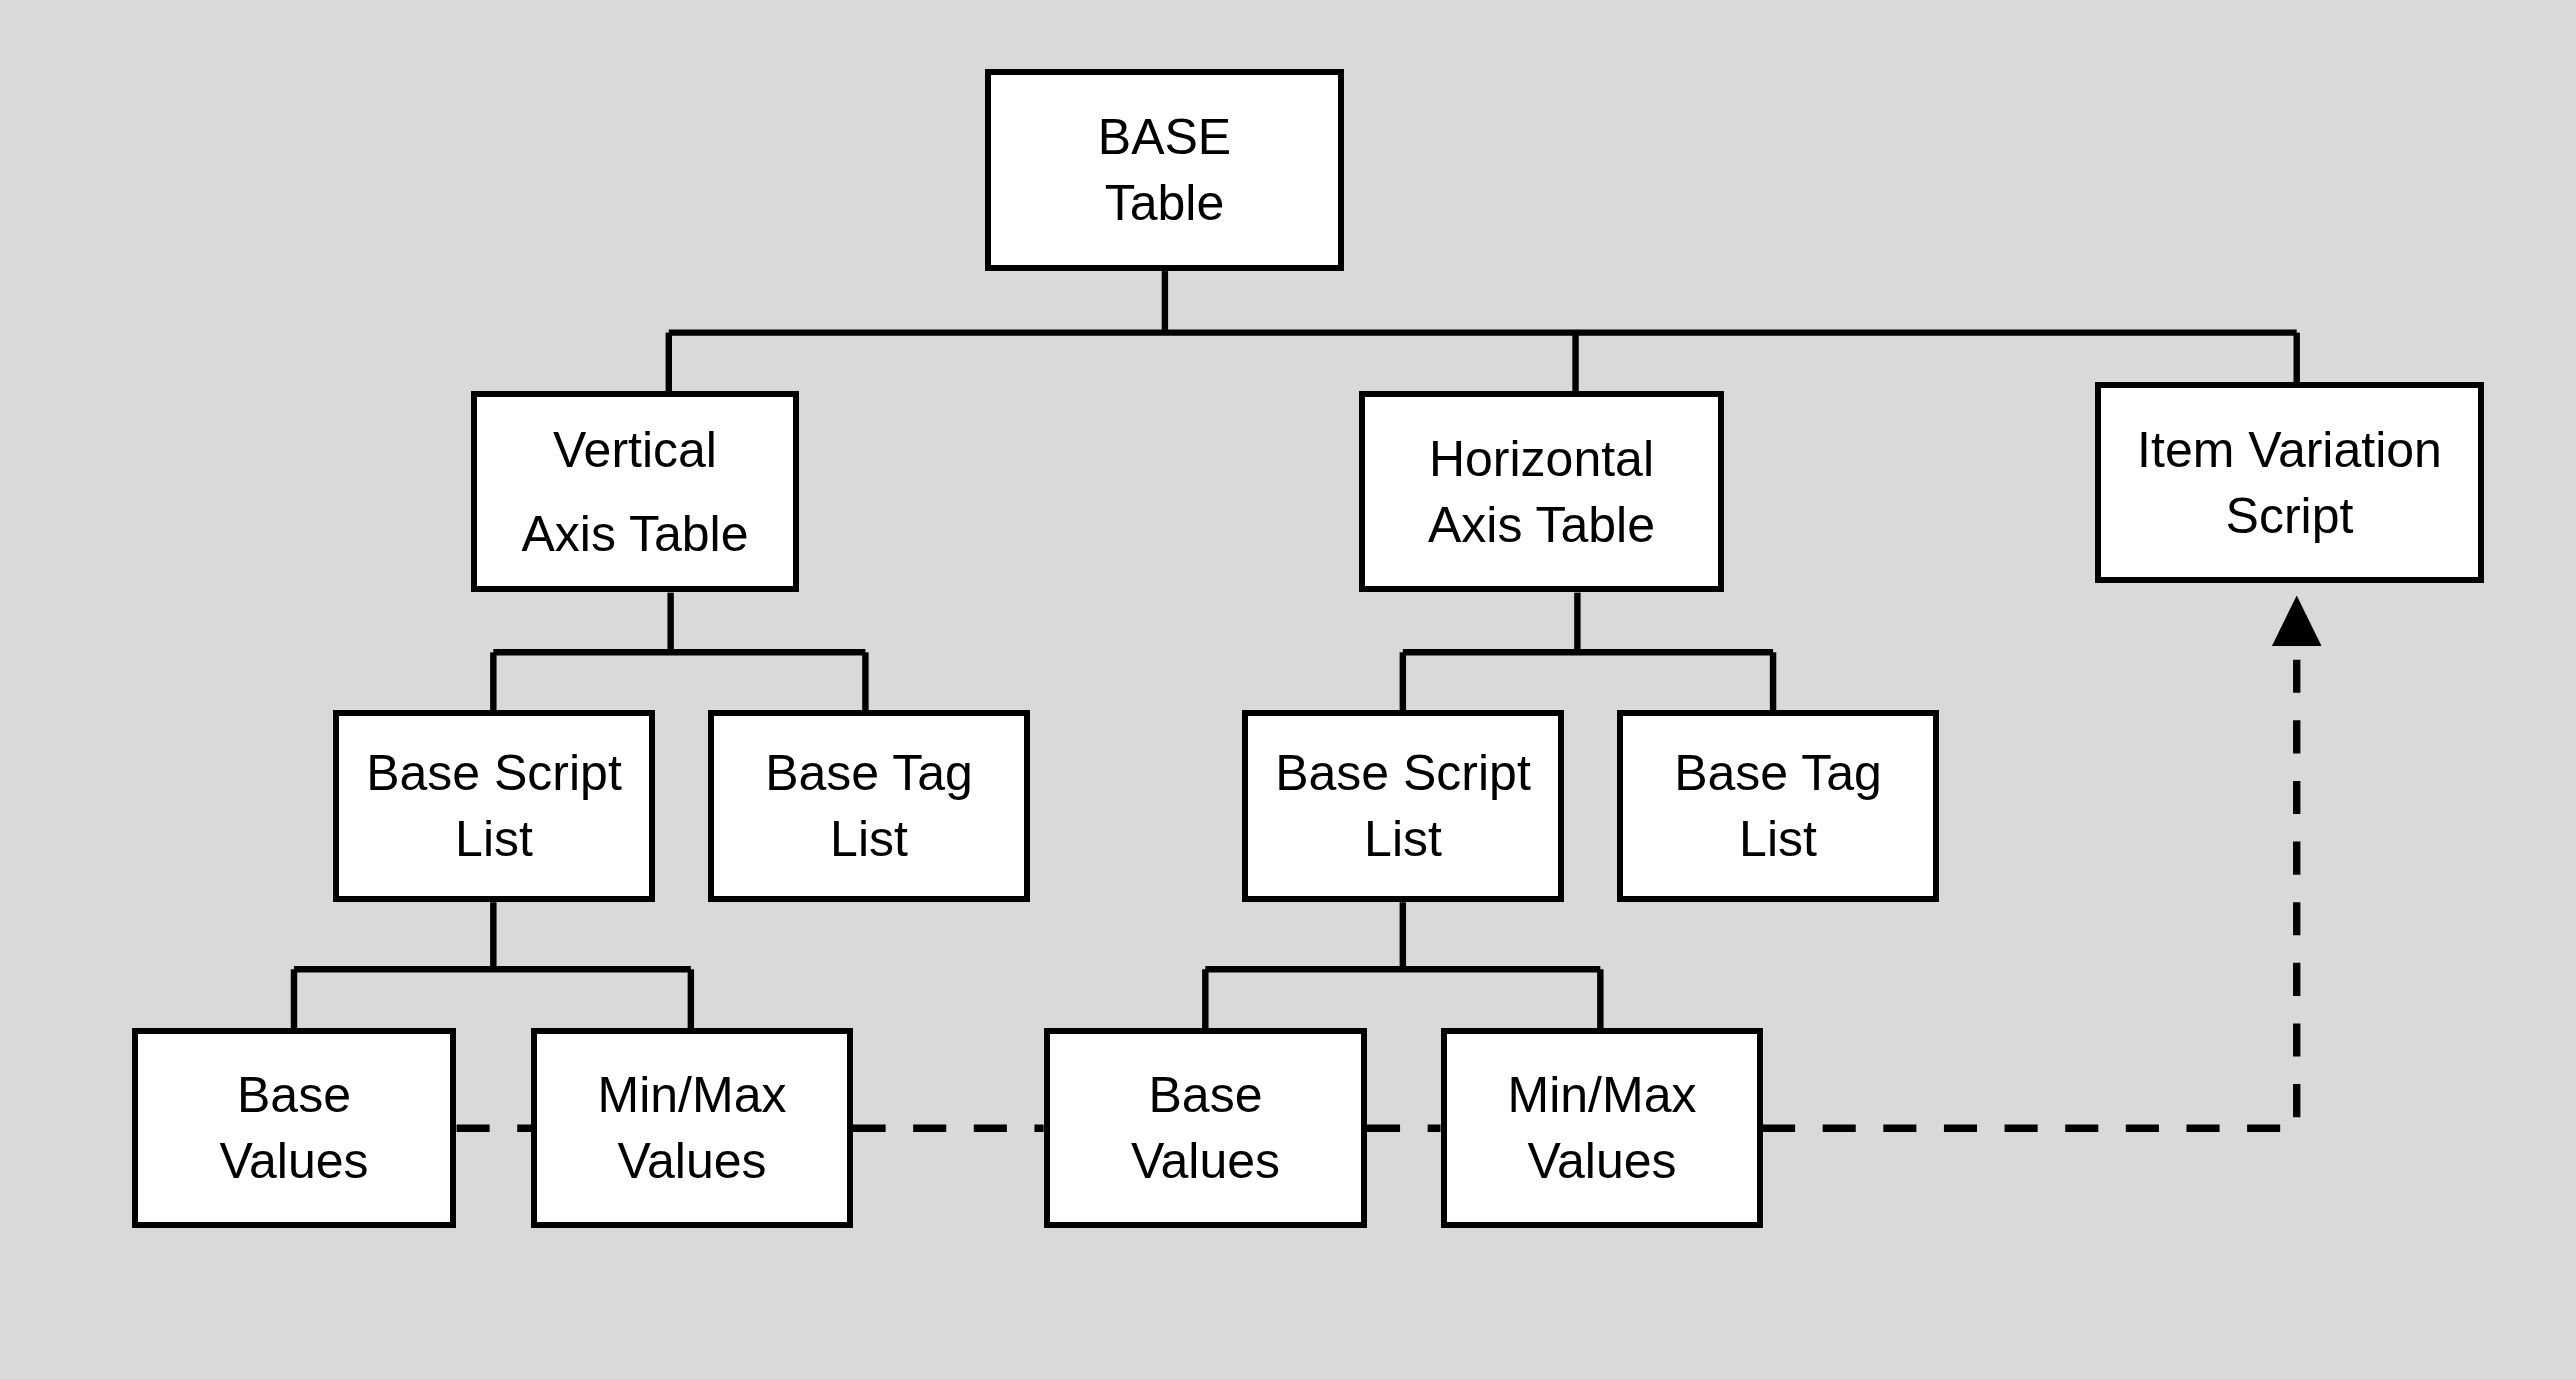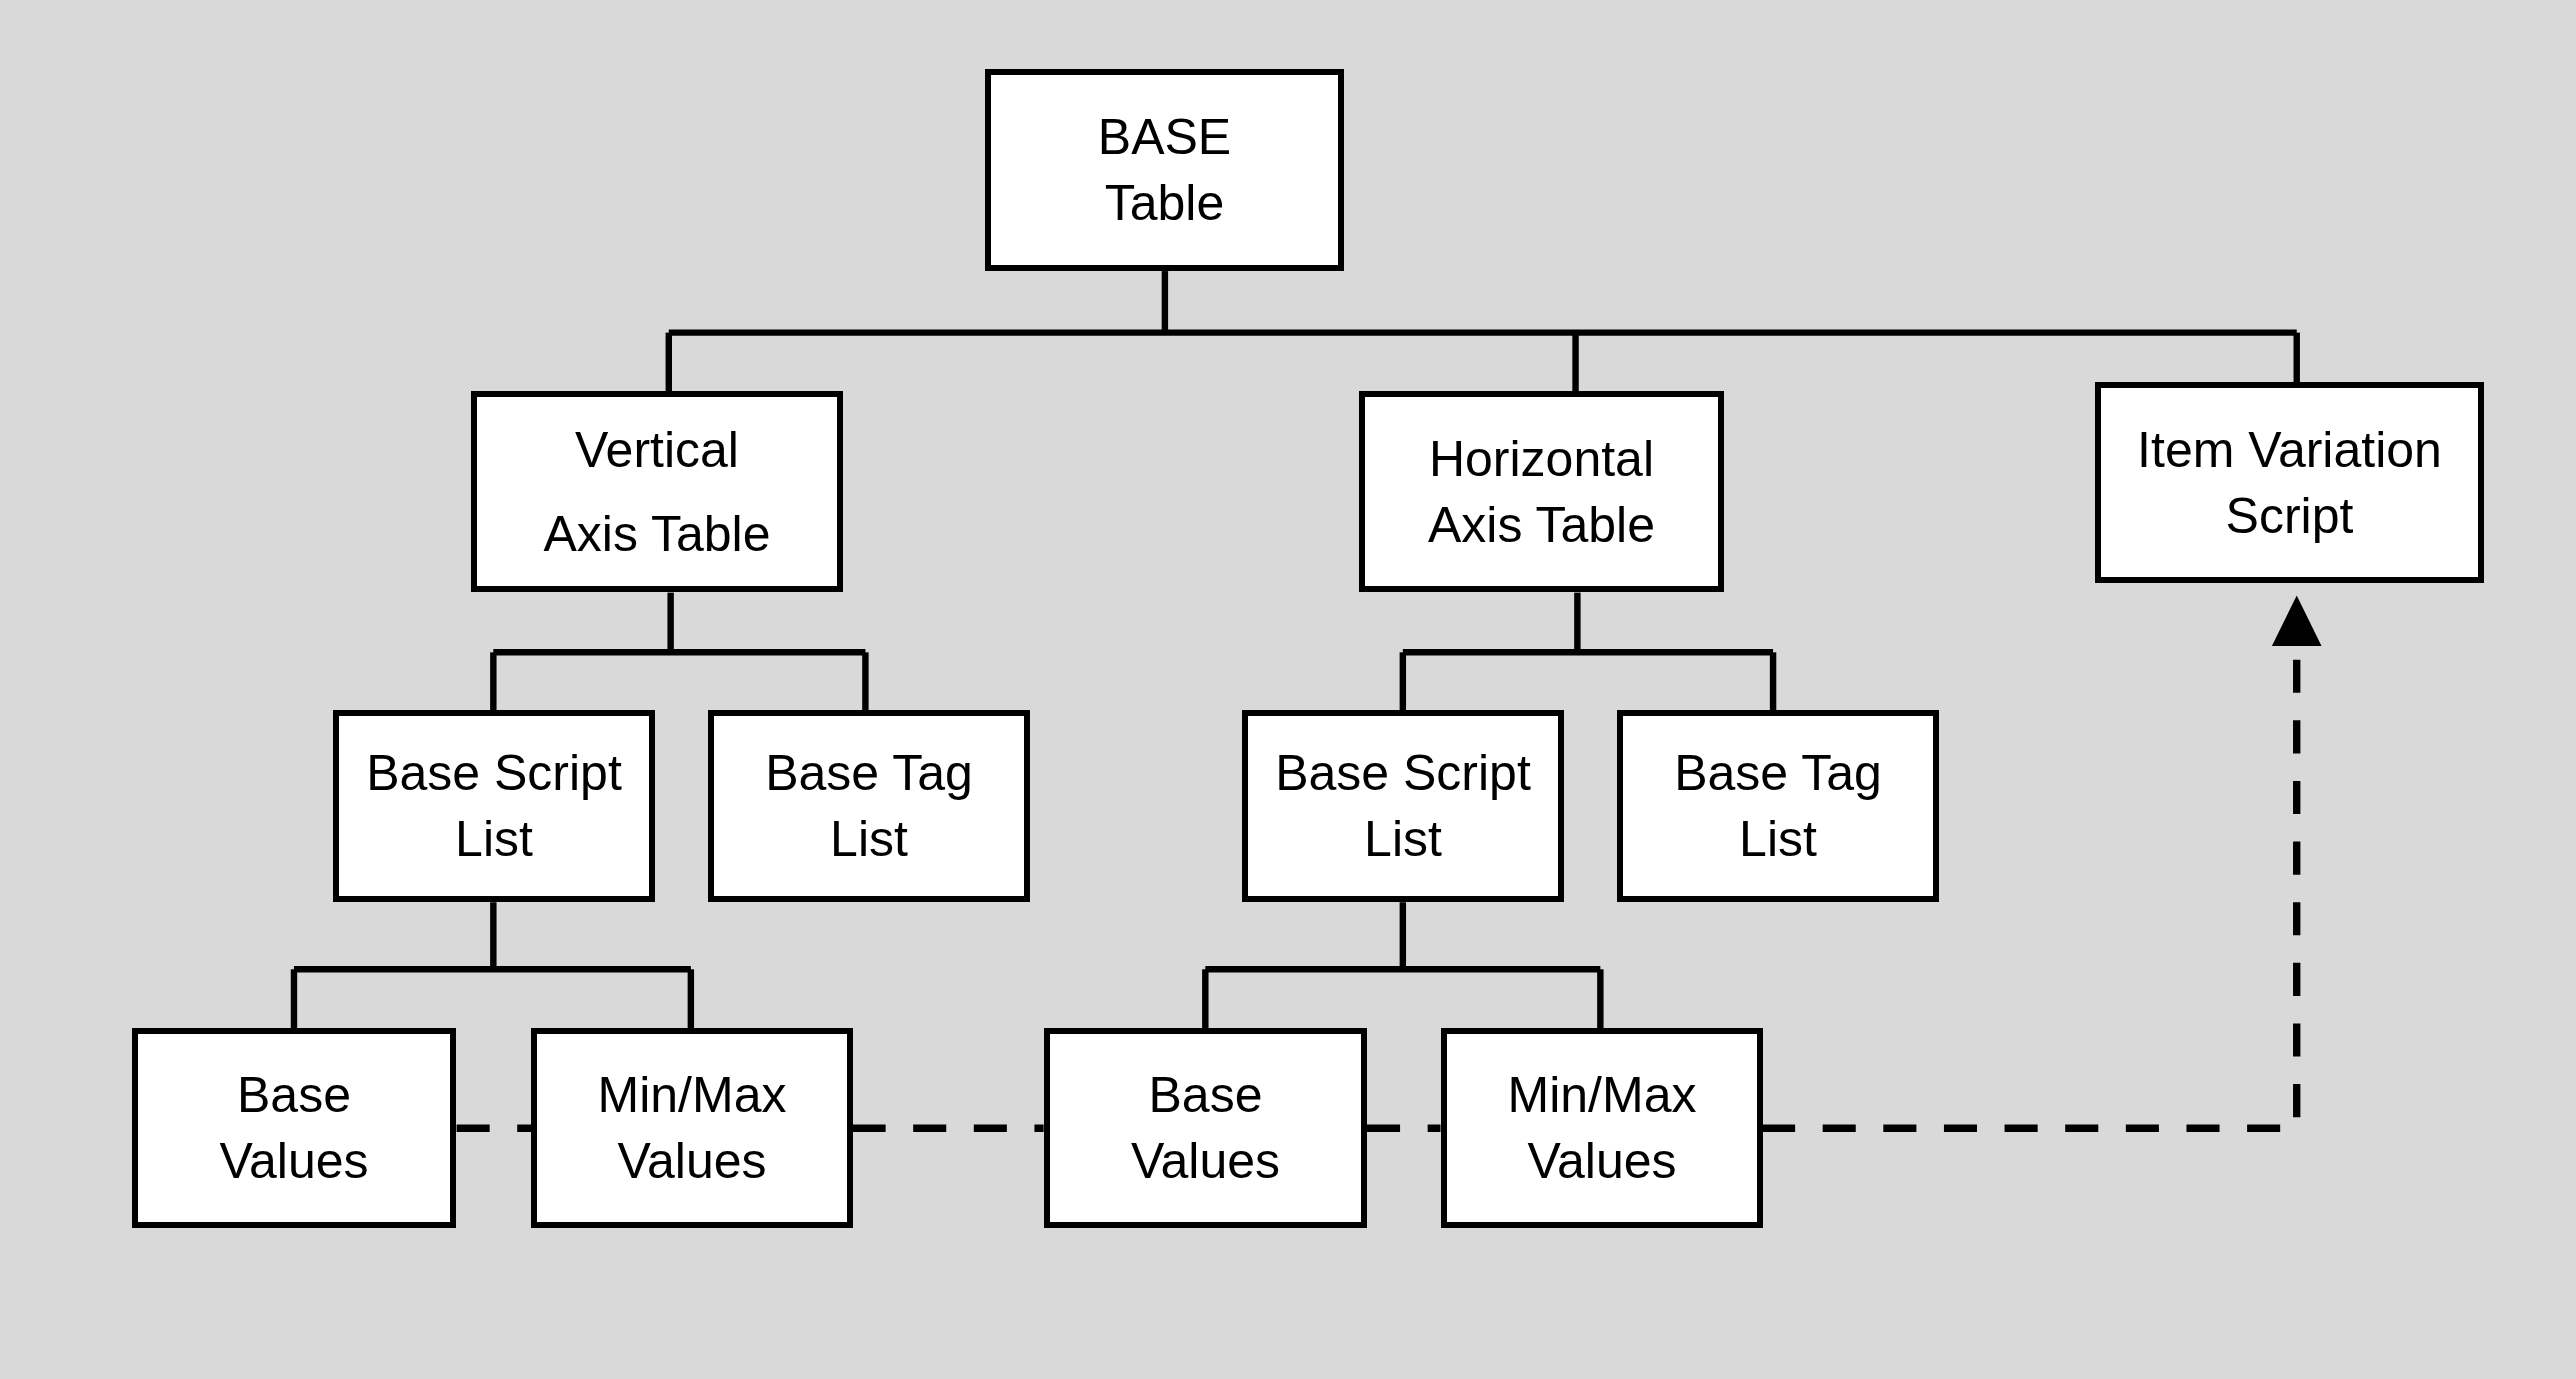--- a/index.html
+++ b/index.html
@@ -95,21 +95,21 @@
     <path class="dashed" d="M 1488 1228 L 1568 1228"></path>
     <path class="dashed" d="M 1918 1228 L 2500 1228 L 2500 682"></path>
     <polygon class="arrowhead" points="2500,648 2473,703 2527,703"></polygon>
   </svg>
 
   <div class="node" style="left:985px; top:69px; width:359px; height:202px;">
     <span class="ln">BASE</span>
     <span class="ln">Table</span>
   </div>
 
-  <div class="node" style="left:471px; top:391px; width:372px; height:201px;gap:18px;">
+  <div class="node" style="left:471px; top:391px; width:328px; height:201px;gap:18px;">
     <span class="ln">Vertical</span>
     <span class="ln">Axis Table</span>
   </div>
 
   <div class="node" style="left:1359px; top:391px; width:365px; height:201px;">
     <span class="ln">Horizontal</span>
     <span class="ln">Axis Table</span>
   </div>
 
   <div class="node" style="left:2095px; top:382px; width:389px; height:201px;">

